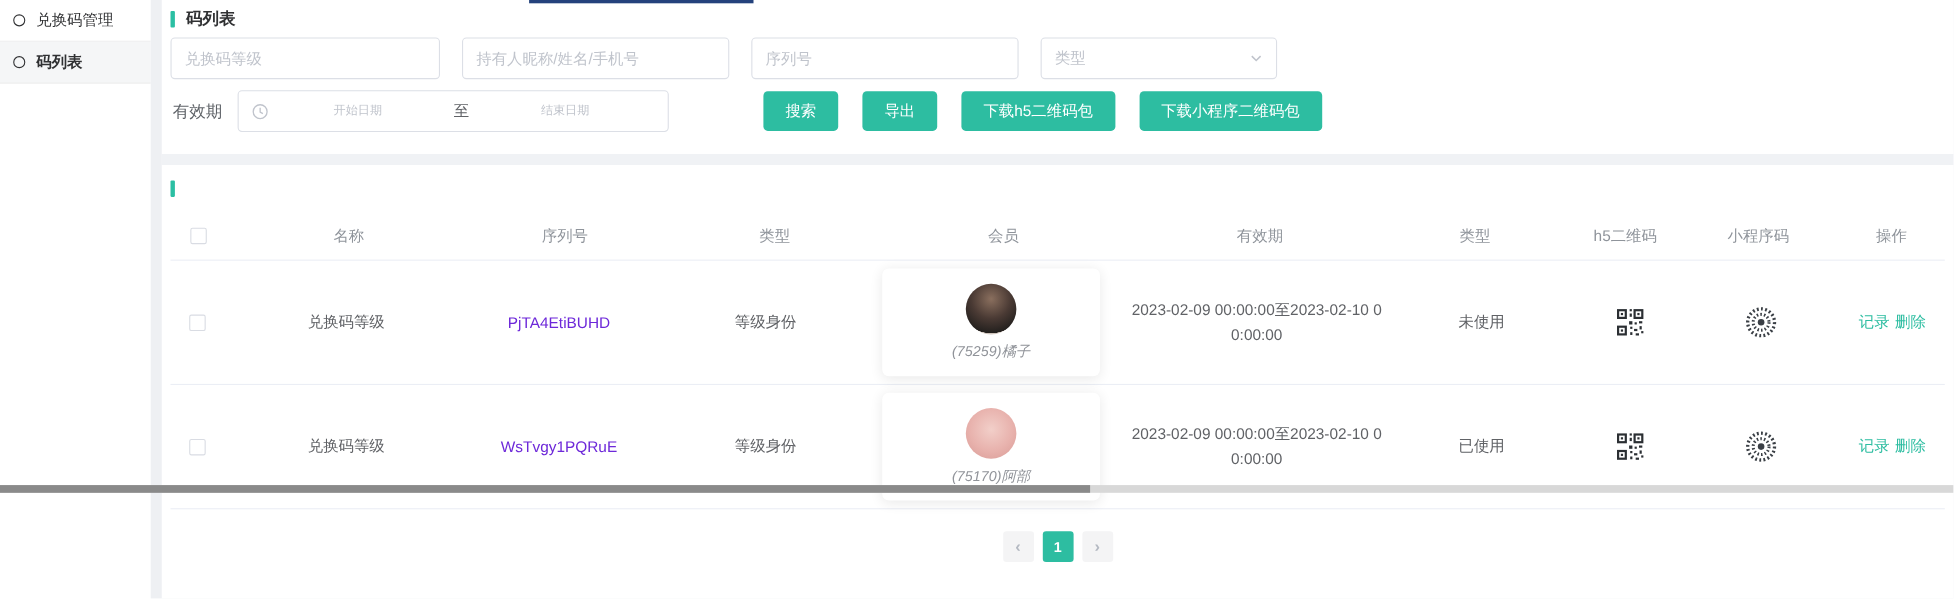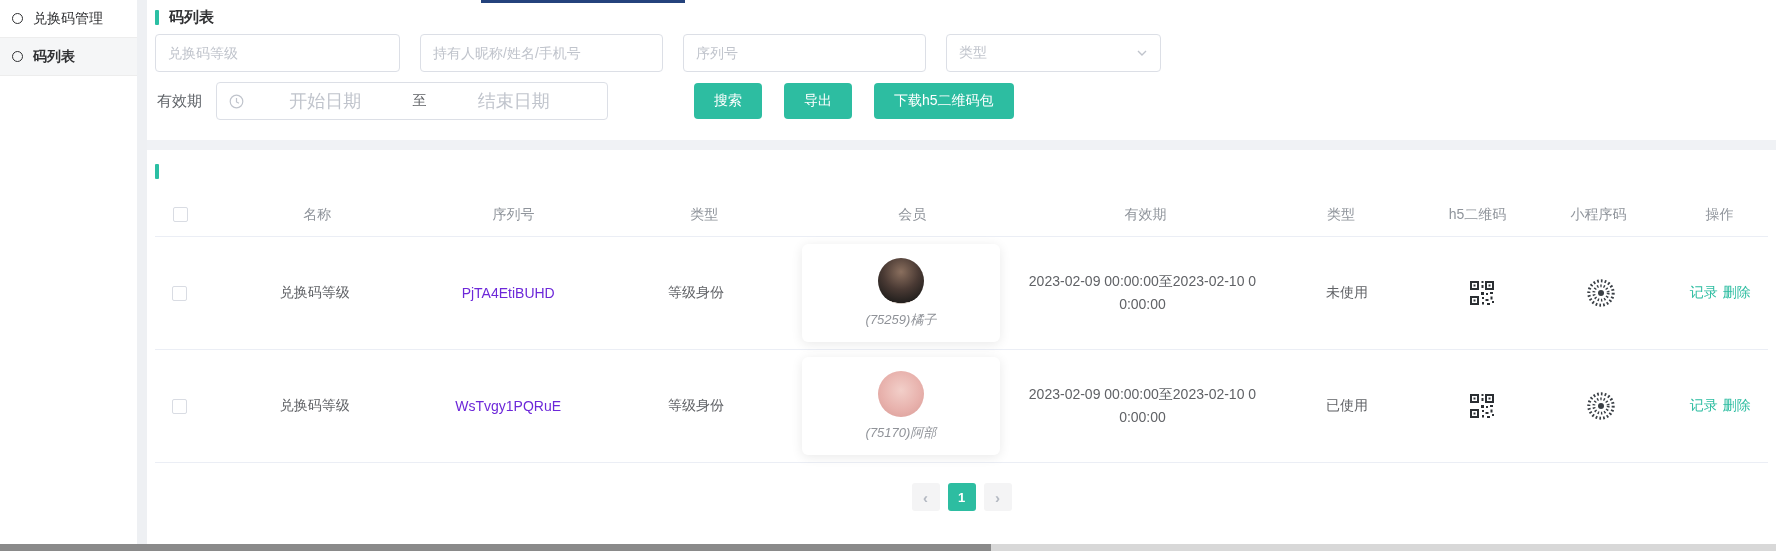--- a/index.html
+++ b/index.html
@@ -1,18 +1,18 @@
 <!DOCTYPE html>
 <html><head>
 <meta charset="utf-8">
 <style>
   * { margin:0; padding:0; box-sizing:border-box; }
   html,body { width:1776px; height:551px; overflow:hidden; background:#fff; }
   body { font-family:"Liberation Sans","DejaVu Sans",sans-serif; color:#303133; }
-  .app { position:relative; width:1776px; height:551px; background:#fff; }
+  .app { position:relative; width:1776px; height:448px; background:#fff; }
 
   
   .top-sliver { position:absolute; left:481px; top:0; width:204px; height:3px; background:#24427c; z-index:5; }
 
   
   .sidebar { position:absolute; left:0; top:0; width:137px; height:544px; background:#fff; z-index:2; }
   .side-item { display:flex; align-items:center; gap:10px; height:38px; padding:0 12px; font-size:14px; color:#303133; border-bottom:1px solid #ededed; cursor:pointer; }
   .side-item .ring { width:11px; height:11px; border:1.6px solid #303133; border-radius:50%; flex:none; }
   .side-item.active { background:#f5f6f7; font-weight:bold; }
   .side-gap { position:absolute; left:137px; top:0; width:10px; height:544px; background:#eef0f3; z-index:2; }
@@ -34,21 +34,21 @@
   .fld input { border:none; outline:none; width:100%; font-size:14px; color:#606266; font-family:inherit; background:transparent; }
   .fld input::placeholder { color:#c0c4cc; }
   .w1 { width:245px; } .w2 { width:213px; } .w3 { width:243px; } .w4 { width:243px; } .w5 { width:215px; }
   .select { justify-content:space-between; cursor:pointer; }
 
   
   .filters2 { display:flex; align-items:center; margin-top:10px; }
   .vlabel { font-size:15px; color:#5f6368; margin:0 14px 0 2px; }
   .daterange { width:392px; height:38px; border:1px solid #dcdfe6; border-radius:4px; display:flex; align-items:center; padding:0 12px; background:#fff; }
   .daterange .sep { font-size:14px; color:#606266; padding:0 6px; }
-  .daterange input { border:none; outline:none; width:120px; text-align:center; font-size:18px; color:#0369a1; font-family:inherit; background:transparent; }
+  .daterange input { border:none; outline:none; width:120px; text-align:center; font-size:11px; color:#0369a1; font-family:inherit; background:transparent; }
   .daterange input::placeholder { color:#c0c4cc; }
   .dr-start { flex:1; display:flex; justify-content:center; }
   .dr-end { flex:1; display:flex; justify-content:center; }
   .btns { display:flex; gap:22px; margin-left:86px; }
   .btn { height:36px; border:none; border-radius:4px; background:#2dbda1; color:#fff; font-size:14px; padding:0 20px; cursor:pointer; font-family:inherit; white-space:nowrap; }
 
   
   .summary { display:flex; align-items:center; gap:10px; }
   .summary .t { font-size:14.5px; font-weight:bold; color:#303133; }
 
@@ -142,20 +142,21 @@
           </span>
           <span class="sep">至</span>
           <span class="dr-end">
             <input placeholder="结束日期" style="">
           </span>
         </div>
         <div class="btns">
           <button class="btn">搜索</button>
           <button class="btn">导出</button>
           <button class="btn">下载h5二维码包</button>
+          <button class="btn">下载小程序二维码包</button>
         </div>
       </div>
     </div>
 
     <div class="band-gap"></div>
 
     <div class="card card2">
       <div class="summary">
         <span class="accent-bar"></span>
       </div>

